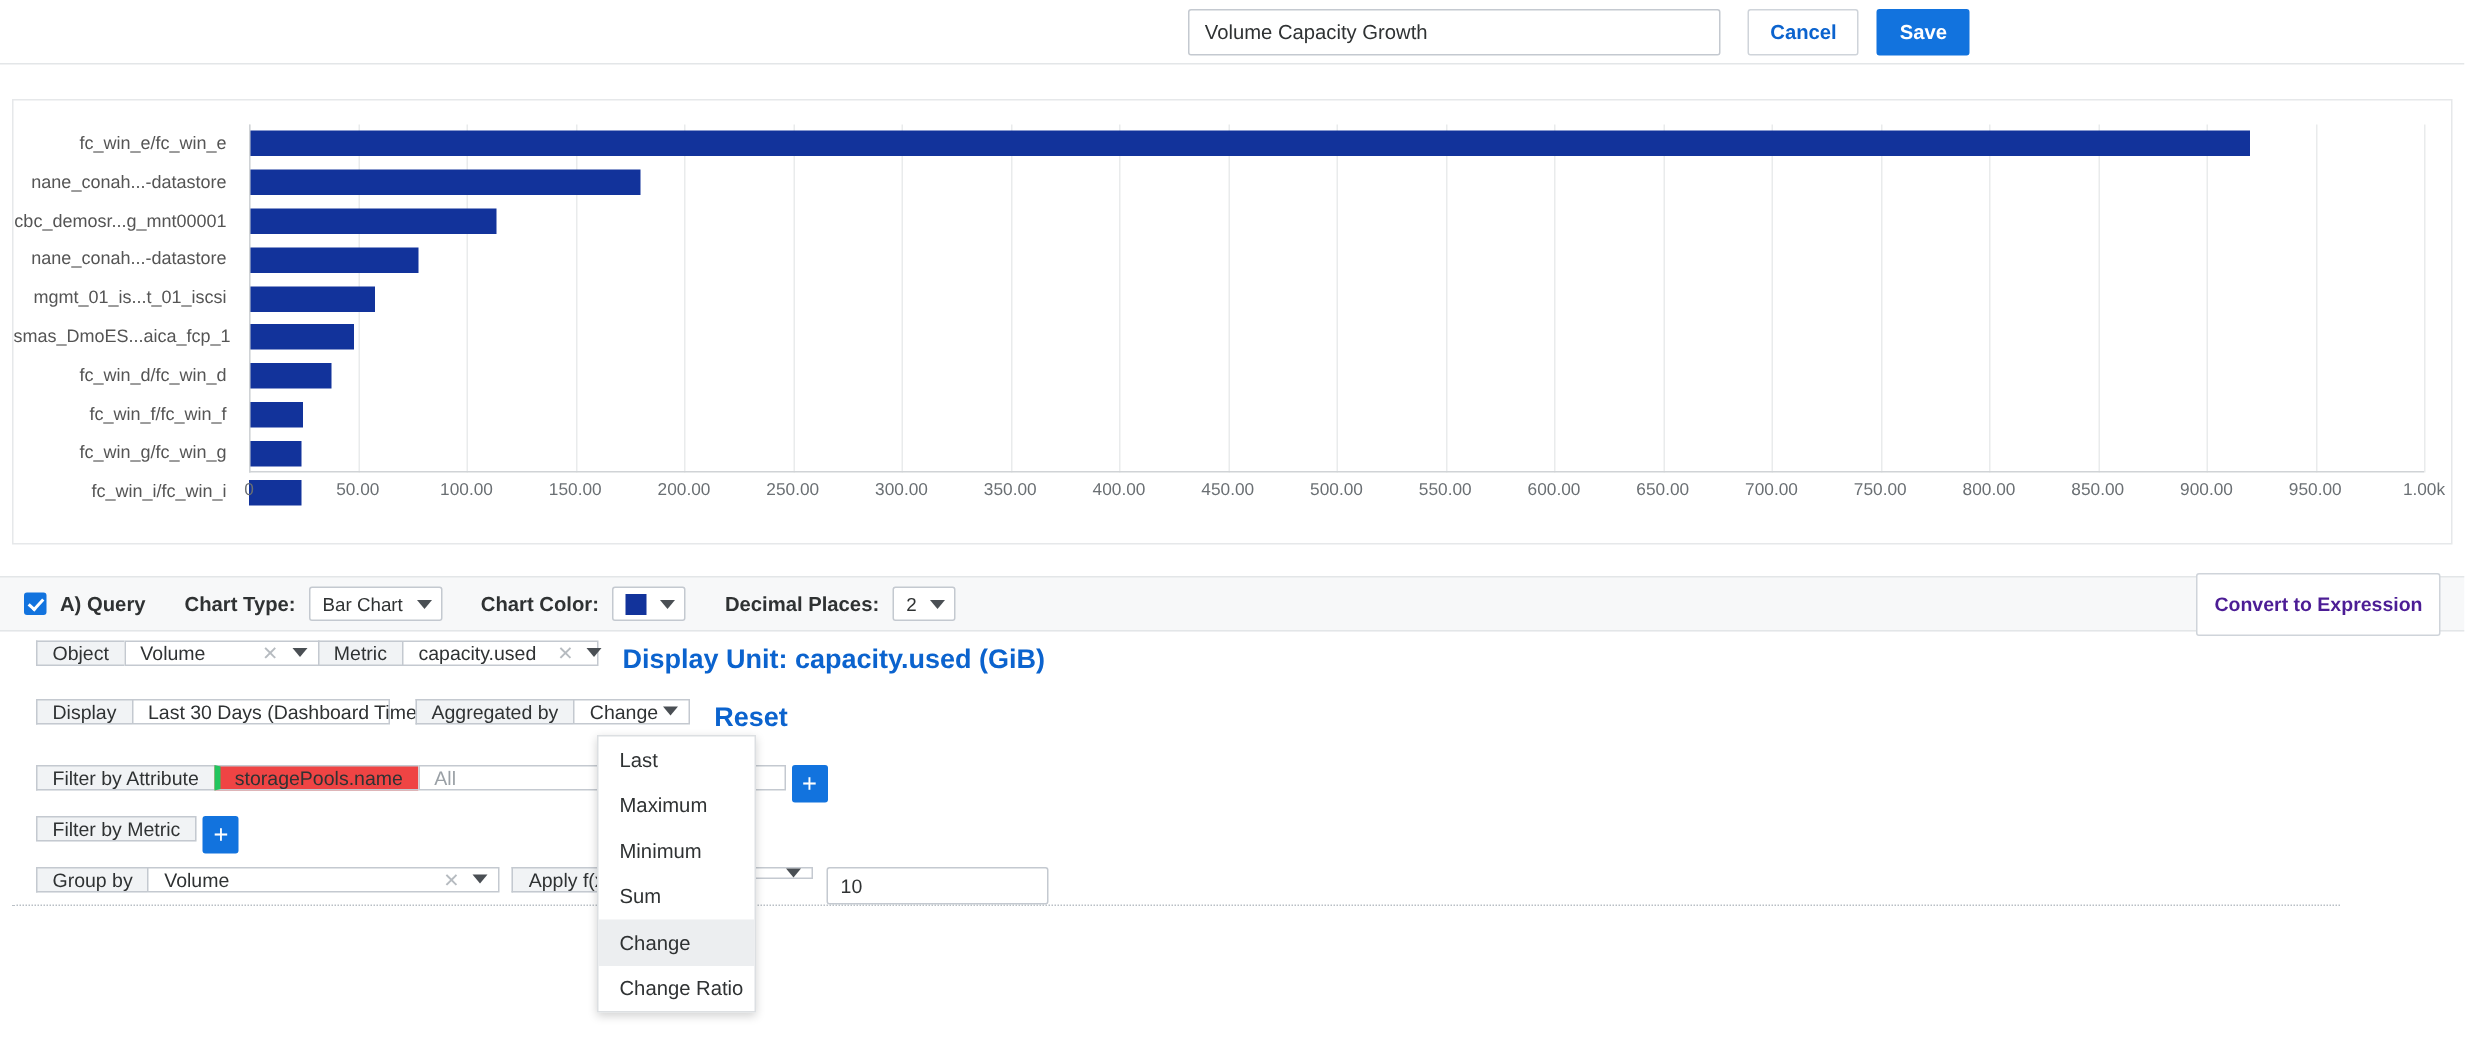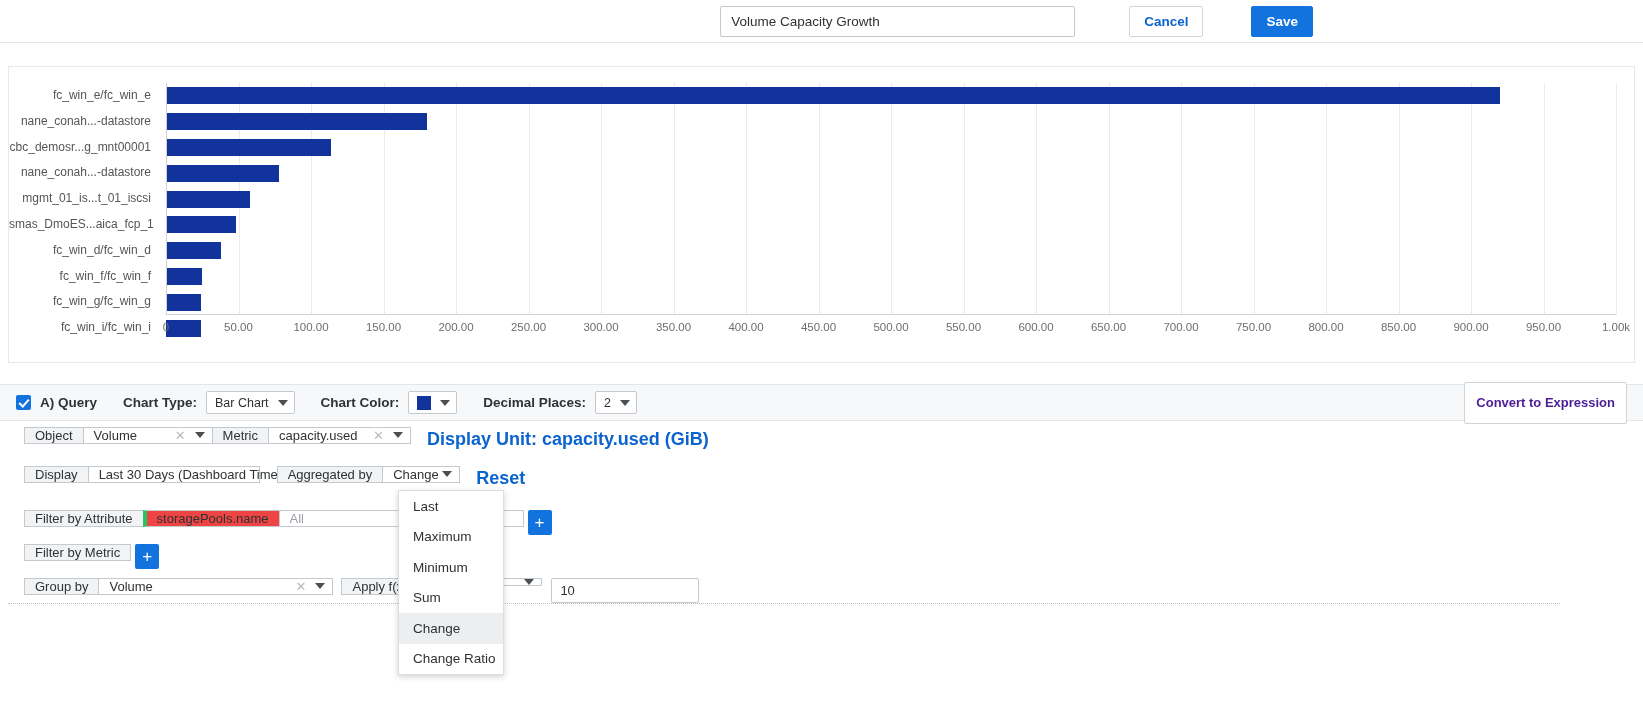--- a/index.html
+++ b/index.html
@@ -8,21 +8,21 @@
     width:1643px; height:709px;
     font-family:"Liberation Sans", sans-serif;
     font-size:13px; color:#333; background:#fff;
     position:relative; overflow:hidden;
   }
 
   
   .header {
     position:absolute; left:0; top:0; width:1329px; height:42px;
     background:#fff; display:flex; align-items:center;
-    justify-content:flex-end; padding-right:16px;gap:36px;
+    justify-content:flex-end; padding-right:16px;
   }
   .title-input {
     width:355px; height:31px; border:1px solid #c4c9d0; border-radius:2px;
     padding:0 10px; font-size:13.5px; color:#2f3233; background:#fff;
     font-family:"Liberation Sans", sans-serif; outline:none;
   }
   .btn-cancel {
     margin-left:18px; height:31px; min-width:68px; padding:0 14px;
     background:#fff; border:1px solid #cfd4da; border-radius:2px;
     color:#0b63ce; font-size:13.5px; font-weight:bold; cursor:pointer;
@@ -302,21 +302,21 @@
     <div class="grp">
       <div class="grp-lbl">Object</div>
       <div class="grp-val" style="width:130px">
         <span>Volume</span>
         <span class="xmark">✕</span>
         <span class="cmini"></span>
       </div>
     </div>
     <div class="grp" style="margin-left:-1px">
       <div class="grp-lbl">Metric</div>
-      <div class="grp-val" style="width:143px">
+      <div class="grp-val" style="width:131px">
         <span>capacity.used</span>
         <span class="xmark">✕</span>
         <span class="cmini"></span>
       </div>
     </div>
     <span class="link">Display Unit: capacity.used (GiB)</span>
   </div>
 
   <div class="row" style="margin-top:11px">
     <div class="grp">

